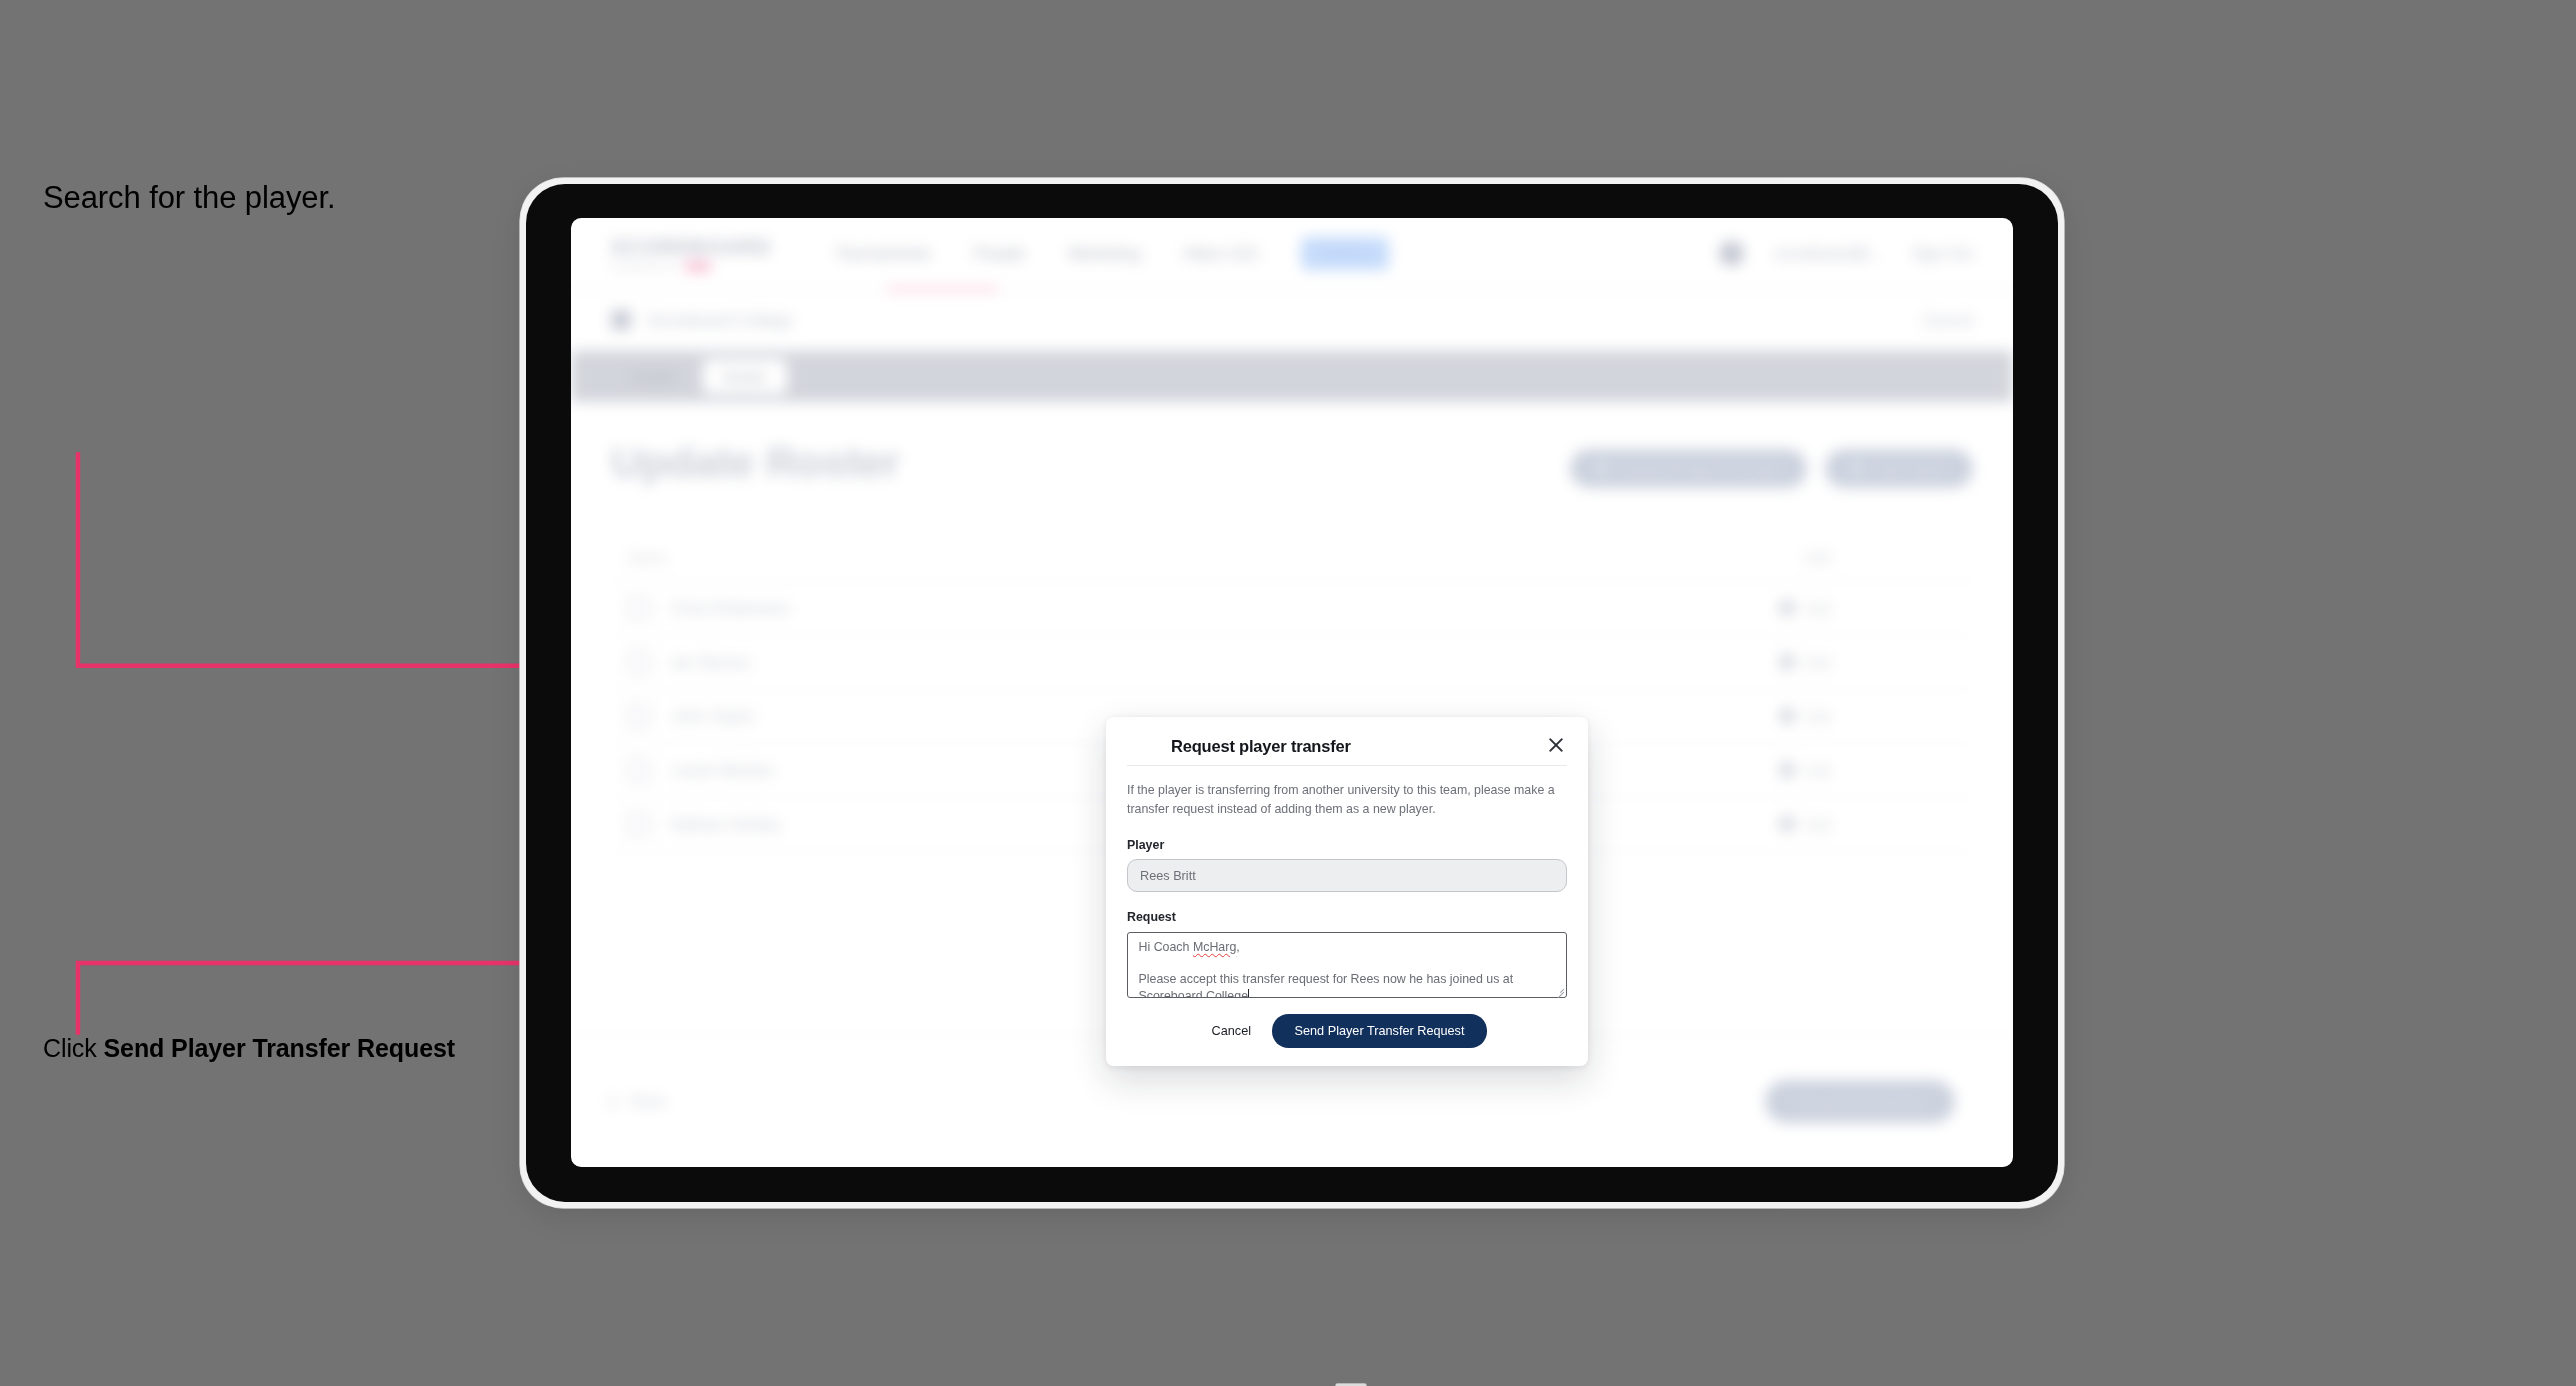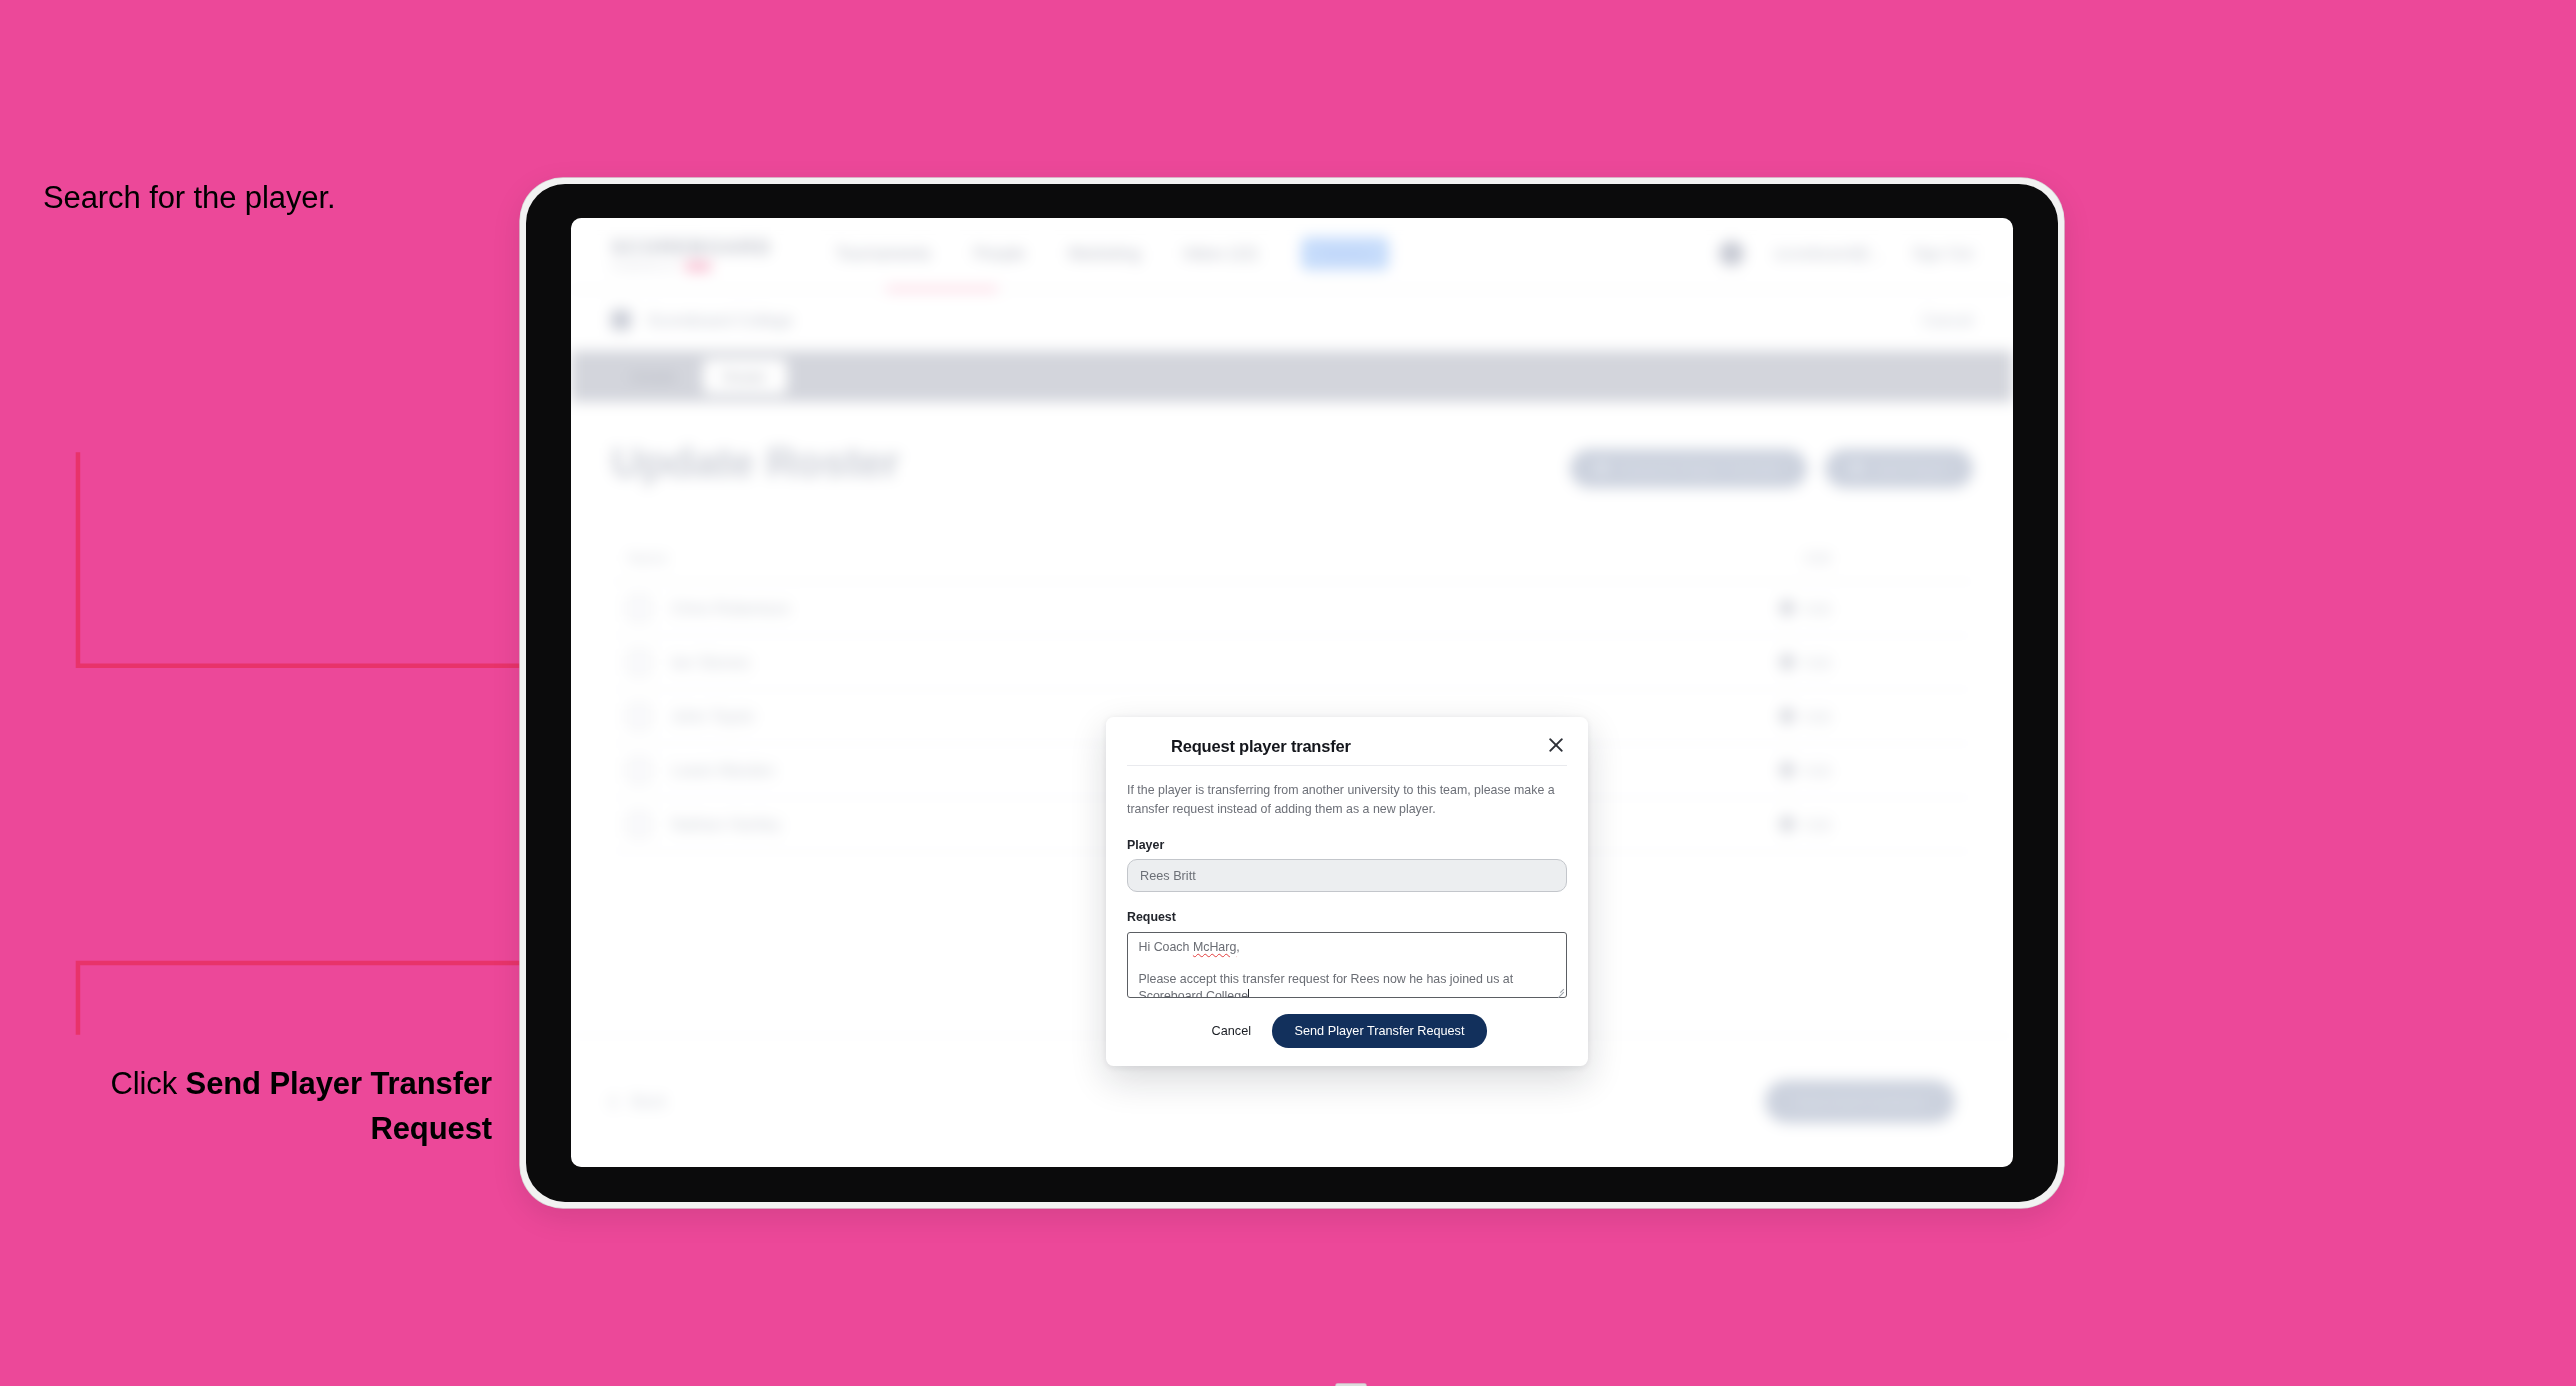--- a/index.html
+++ b/index.html
@@ -9,35 +9,35 @@
     height: 1386px;
     background: #ffffff;
     font-family: "Liberation Sans", sans-serif;
     overflow: hidden;
   }
 
   #stage {
     position: relative;
     width: 2576px;
     height: 1386px;
-    background: #ec4899;
+    background: #737373;
   }
 
   
   .annotation {
     position: absolute;
     color: #000000;
     font-family: "Liberation Sans", sans-serif;
     font-size: 31px;
     line-height: 1.45;
     letter-spacing: -0.1px;
   }
   #ann-top    { left: 43px; top: 176px;  width: 449px; }
   #ann-mid    { left: 43px; top: 279px;  width: 434px; }
-  #ann-bottom { left: 43px; top: 1062px; width: 449px; font-size: 31px; text-align: right; }
+  #ann-bottom { left: 43px; top: 1030px; width: 449px; font-size: 25px; }
   #ann-bottom b { font-weight: bold; }
 
   
   #arrows {
     position: absolute;
     left: 0; top: 0;
     width: 2576px; height: 1386px;
     pointer-events: none;
   }
 

